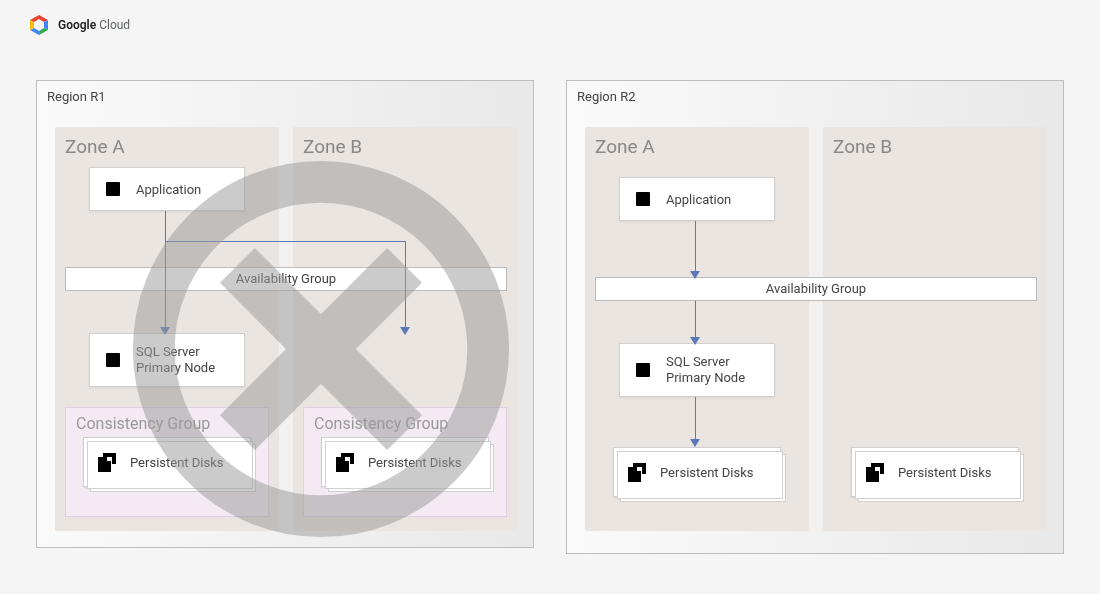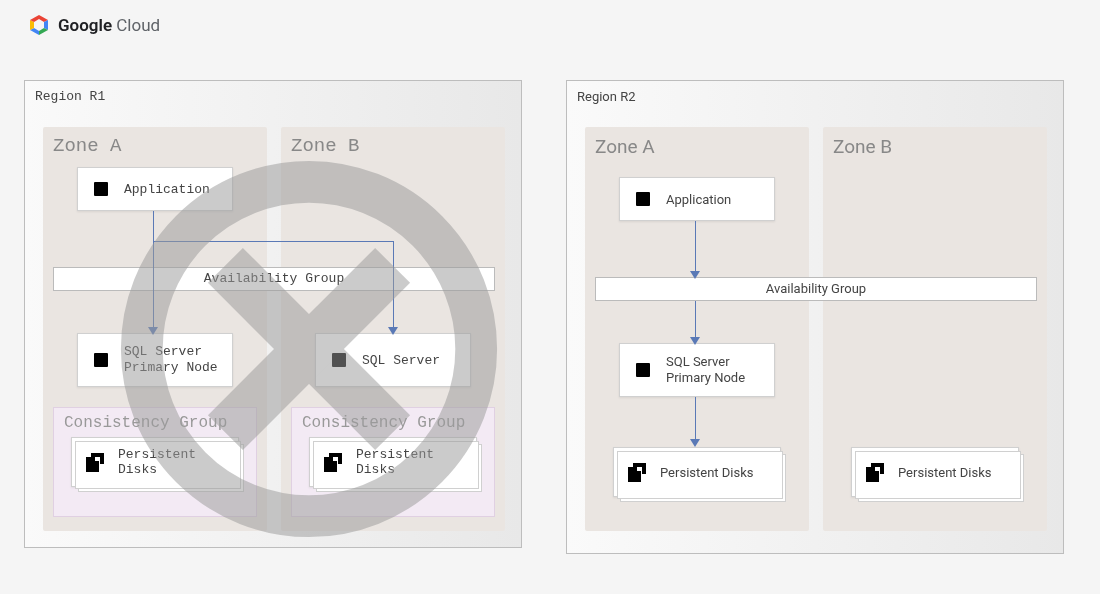--- a/index.html
+++ b/index.html
@@ -17,32 +17,32 @@
     left: 28px;
     display: flex;
     align-items: center;
     gap: 8px;
   }
   .gc-logo {
     width: 22px;
     height: 22px;
   }
   .brand {
-    font-size: 17px;
+    font-size: 12px;
     color: #5f6368;
     text-align: center;
   }
   .brand b { color: #202124; font-weight: 600; }
 
   .region {
     position: absolute;
     border: 1.5px solid #bdbdbd;
     background: linear-gradient(to right, #fafafa, #e8e8e8);
   }
-  .region-r1 { left: 24px; top: 80px; width: 498px; height: 468px; font-family: Liberation Mono, monospace; }
+  .region-r1 { left: 36px; top: 80px; width: 498px; height: 468px; }
   .region-r2 { left: 566px; top: 80px; width: 498px; height: 474px; }
   .region-title {
     position: absolute;
     top: 8px;
     left: 10px;
     font-size: 13px;
     color: #444;
   }
 
   .zone {
@@ -199,26 +199,20 @@
     <span>Availability Group</span>
   </div>
 
   <div class="card" style="left:52px; top:252px; width:156px; height:54px;">
     <svg class="icon svg-compute" viewBox="0 0 26 26">
         <use href="#compute-icon"></use>
       </svg>
     <span style="line-height:1.25">SQL Server Primary Node</span>
   </div>
 
-  <div class="card" style="left:290px; top:252px; width:156px; height:54px;">
-    <svg class="icon svg-compute" viewBox="0 0 26 26">
-        <use href="#compute-icon"></use>
-      </svg>
-    <span>SQL Server</span>
-  </div>
 
   <div class="cg" style="left:28px; top:326px; width:204px; height:110px;">
     <div class="cg-title">Consistency Group</div>
   </div>
   <div class="cg" style="left:266px; top:326px; width:204px; height:110px;">
     <div class="cg-title">Consistency Group</div>
   </div>
 
   <div class="card card-stack" style="left:46px; top:356px; width:168px; height:50px;">
     <svg class="icon svg-disk" viewBox="0 0 26 26">

